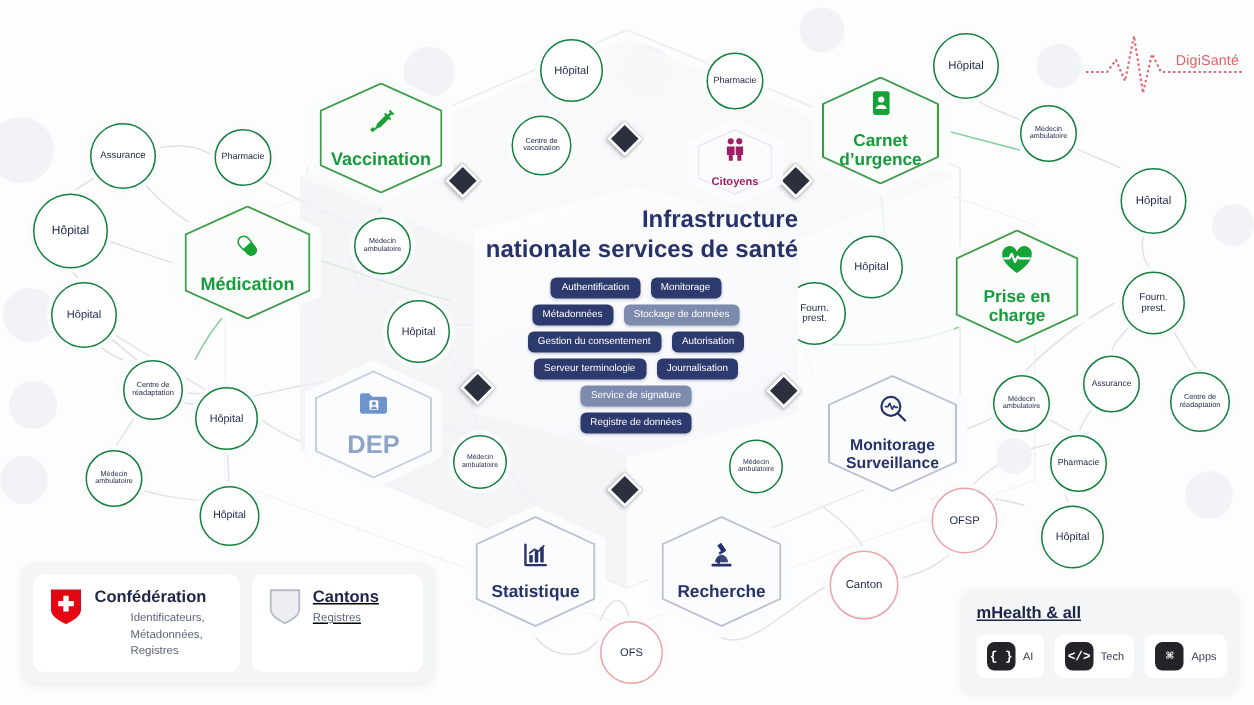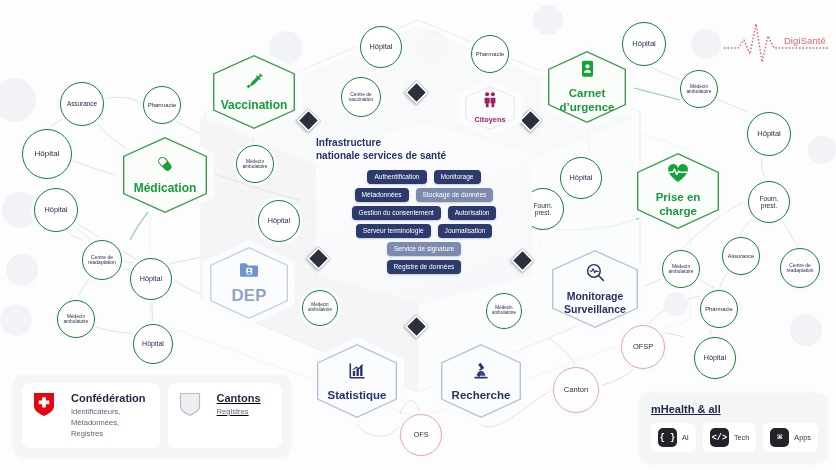--- a/index.html
+++ b/index.html
@@ -89,22 +89,22 @@
     z-index: 6;
   }
   #infra-bg {
     position: absolute; inset: 0;
     clip-path: polygon(50% 0%, 100% 16%, 100% 84%, 50% 100%, 0% 84%, 0% 16%);
     background: linear-gradient(160deg,#fdfdfe 0%, #f6f7fa 100%);
     filter: drop-shadow(0 2px 7px rgba(40,50,80,.09));
   }
   #infra-title {
     position: relative; z-index: 3;
-    text-align: left; padding-top: 13px;
-    font-size: 10px; font-weight: bold; color: #26326a; line-height: 1.28;
+    text-align: right; padding-top: 13px;
+    font-size: 16px; font-weight: bold; color: #26326a; line-height: 1.28;
   }
   #pills { position: relative; z-index: 3; margin-top: 7px; }
   .pillrow { display: flex; justify-content: center; gap: 7px; margin-bottom: 4px; }
   .pill {
     background: #2c3a6e; color: #ffffff;
     border-radius: 4px; padding: 3.5px 7px;
     font-size: 6.6px; white-space: nowrap;
     box-shadow: 0 1px 2px rgba(30,40,80,.22);
   }
   .pill.light { background: #7d8bae; }
@@ -119,21 +119,21 @@
   }
 
   
   .card {
     position: absolute; background: #f4f5f7; border-radius: 9px;
     padding: 8px; display: flex; gap: 8px; z-index: 9;
     box-shadow: 0 1px 4px rgba(40,50,80,.07);
   }
   .subcard {
     background: #ffffff; border-radius: 7px; padding: 9px 11px;
-    display: flex; gap: 16px; align-items: flex-start;
+    display: flex; gap: 8px; align-items: flex-start;
   }
   .subcard .ttl { font-size: 11px; font-weight: bold; color: #1d2647; margin-bottom: 2px; }
   .subcard .sub { font-size: 7.6px; color: #5d6477; line-height: 1.45; }
 
   #mhealth { position: absolute; right: 10px; bottom: 8px; width: 186px;
     background: #f4f5f7; border-radius: 9px; padding: 10px 11px; z-index: 9;
     box-shadow: 0 1px 4px rgba(40,50,80,.07); }
   #mhealth .mt { font-size: 11px; font-weight: bold; color: #1d2647; margin-bottom: 8px; text-decoration: underline; }
   #mh-items { display: flex; gap: 7px; }
   .mh {
@@ -521,21 +521,21 @@
   <div class="card" style="left:14px;bottom:14px;width:276px;">
     <div class="subcard" style="flex:1.25;">
       <span>
         <svg width="22" height="25" viewBox="0 0 22 25">
           <path d="M1 1h20v13.5C21 20 11 24 11 24S1 20 1 14.5z" fill="#e30613"></path>
           <path d="M9.2 5.2h3.6v3.4h3.4v3.6h-3.4v3.4H9.2v-3.4H5.8V8.6h3.4z" fill="#ffffff"></path>
         </svg>
       </span>
       <div>
         <div class="ttl">Confédération</div>
-        <div class="sub" style="white-space:pre-line;">Identificateurs,
+        <div class="sub" style="white-space:pre-line;margin-left:24px;">Identificateurs,
 Métadonnées,
 Registres</div>
       </div>
     </div>
     <div class="subcard" style="flex:1;text-decoration:underline;">
       <span>
         <svg width="22" height="25" viewBox="0 0 22 25">
           <path d="M1.5 1.5h19v13C20.5 19.6 11 23.4 11 23.4S1.5 19.6 1.5 14.5z" fill="#eceef1" stroke="#b6bcc7" stroke-width="1.2"></path>
         </svg>
       </span>

